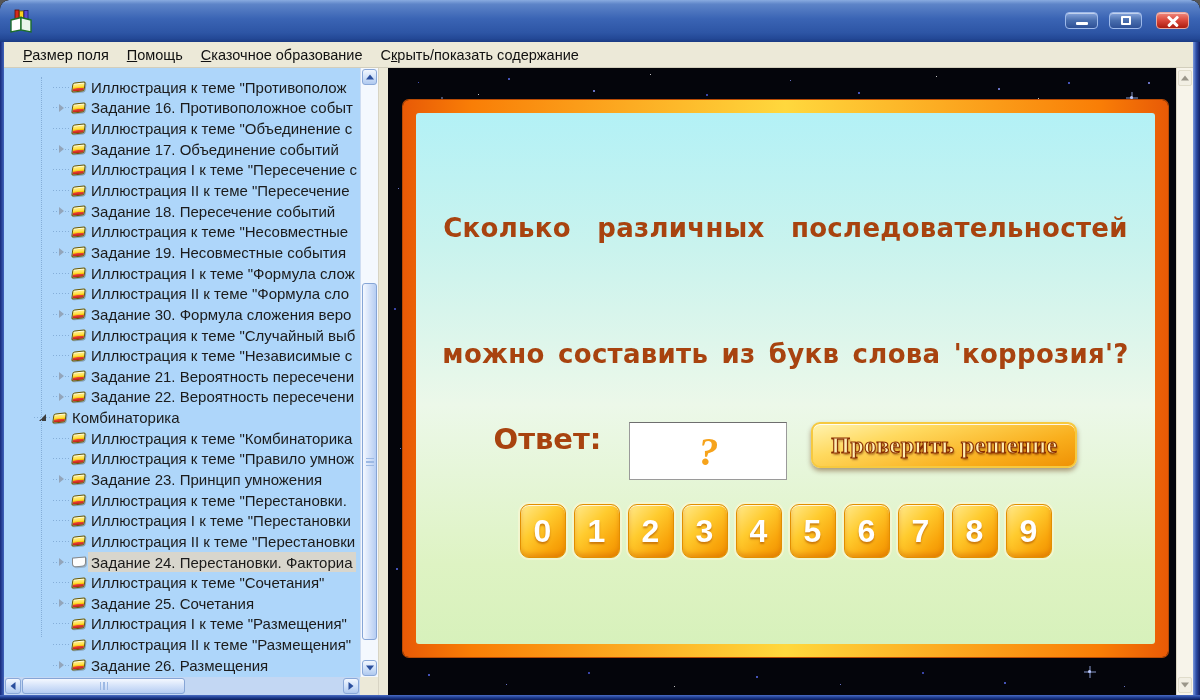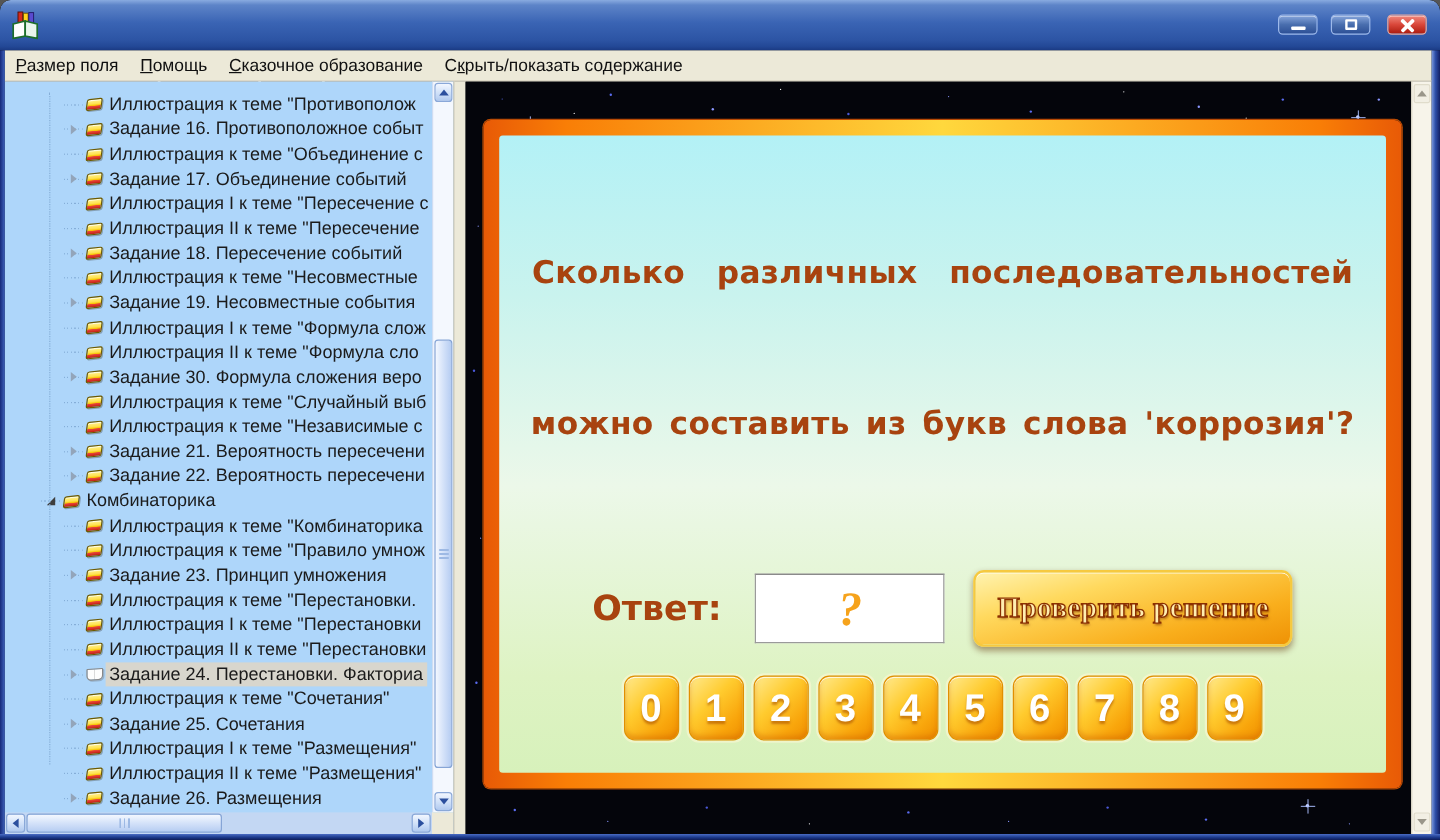--- a/index.html
+++ b/index.html
@@ -15,21 +15,21 @@
   .win-btn{position:absolute;top:12px;width:33px;height:17px;border-radius:4px;border:1px solid #9db9ea;
     background:linear-gradient(180deg,#87a6dc 0%,#496eae 50%,#2d5096 100%);box-shadow:inset 0 1px 0 rgba(255,255,255,.5);}
   .btn-min{right:102px;}.btn-max{right:58px;}
   .btn-close{right:11px;background:linear-gradient(180deg,#f0897d 0%,#d9473a 50%,#ac1c0f 100%);border-color:#e8a9a0;}
   .glyph-min{position:absolute;left:10px;bottom:3px;width:12px;height:3px;background:#fff;border-radius:1px;}
   .glyph-max{position:absolute;left:11px;top:3px;width:10px;height:9px;border:2px solid #fff;border-radius:1px;}
   .xbar{position:absolute;left:9px;top:7px;width:14px;height:2.6px;background:#fff;border-radius:1px;}
   .xbar.a{transform:rotate(45deg);}.xbar.b{transform:rotate(-45deg);}
   
   .menubar{position:absolute;left:4px;right:7px;top:42px;height:26px;background:#ece9d8;
-    border-bottom:1px solid #d2cebc;display:flex;align-items:center;padding-left:0;font-size:14.5px;color:#101010;}
+    border-bottom:1px solid #d2cebc;display:flex;align-items:center;padding-left:10px;font-size:14.5px;color:#101010;}
   .menu-item{padding:3px 9px;cursor:default;}
   .menu-item .key{text-decoration:underline;}
   
   .border-left{position:absolute;left:0;top:42px;width:4px;bottom:0;background:linear-gradient(90deg,#16297a,#3f63bc);}
   .border-right{position:absolute;right:0;top:42px;width:7px;bottom:0;background:linear-gradient(90deg,#7d9ade 0%,#2e4fa8 45%,#131f63 100%);}
   .border-bottom{position:absolute;left:0;right:0;bottom:0;height:5px;background:linear-gradient(180deg,#4a6cc4,#1c3a8c 55%,#0e1c58);}
   
   .tree-pane{position:absolute;left:4px;top:68px;width:374px;bottom:5px;background:#aed6fa;overflow:hidden;}
   .tree-rows{position:absolute;left:0;top:9px;right:18px;bottom:18px;overflow:hidden;}
   .tree-rows::before{content:"";position:absolute;left:37px;top:0;bottom:40px;border-left:1px dotted #85aed8;}
@@ -84,25 +84,25 @@
   .arr.gn{border-left:4px solid transparent;border-right:4px solid transparent;border-bottom:5px solid #9a968a;}
   .arr.gs{border-left:4px solid transparent;border-right:4px solid transparent;border-top:5px solid #9a968a;}
   
   .frame{position:absolute;left:15px;top:32px;width:765px;height:557px;border-radius:6px;padding:13px;
     background:linear-gradient(90deg,#e85a06 0%,#f97e06 9%,#ffd83d 50%,#f97e06 91%,#e85a06 100%);
     box-shadow:0 0 0 1px #b84a04;}
   .panel{width:100%;height:100%;border-radius:3px;display:flex;flex-direction:column;align-items:center;
     background:linear-gradient(180deg,#b3f1f6 0%,#c9f3ee 25%,#ecf8e9 55%,#def3c3 85%,#d7f1bb 100%);}
   .q1{margin-top:100px;font:bold 26px "DejaVu Sans",sans-serif;color:#a8430f;word-spacing:17px;letter-spacing:.3px;}
   .q2{margin-top:96px;font:bold 26px "DejaVu Sans",sans-serif;color:#a8430f;word-spacing:4px;letter-spacing:.3px;}
-  .answer-row{margin-top:106px;display:flex;align-items:center;}
+  .answer-row{margin-top:53px;display:flex;}
   .answer-label{font:bold 29px "DejaVu Sans",sans-serif;color:#a8430f;margin-right:28px;}
   .answer-input{width:158px;height:58px;border:1px solid #9a9a9a;border-top-color:#6e6e6e;background:#fff;
     text-align:center;font:bold italic 40px "Liberation Serif",serif;color:#f6a31c;margin-right:24px;outline:none;}
-  .check-btn{width:266px;height:64px;border-radius:9px;cursor:pointer;
+  .check-btn{width:266px;height:46px;border-radius:9px;cursor:pointer;
     border:2px solid #f6c93f;background:linear-gradient(165deg,#fff3b0 0%,#ffd95e 30%,#f9ae1c 72%,#ef9205 100%);
     box-shadow:0 3px 5px rgba(90,40,0,.45),inset 0 1px 0 rgba(255,255,255,.85);
     font:bold 24px "Liberation Serif",serif;color:#ffeeb0;-webkit-text-stroke:1.1px #8a2f00;
     text-shadow:1px 2px 2px rgba(110,40,0,.55);letter-spacing:.5px;}
   .digits{margin-top:24px;display:flex;gap:8px;}
   .digit{width:46px;height:54px;border-radius:9px;border:1px solid #e28f00;cursor:pointer;
     background:linear-gradient(135deg,#ffe98c 0%,#ffcb2e 40%,#f9a60c 75%,#ef8f00 100%);
     box-shadow:inset 0 1px 0 rgba(255,255,255,.75),inset 0 -3px 4px rgba(200,90,0,.35),0 0 0 2px rgba(255,248,214,.55);
     color:#fff;font:bold 32px "Liberation Sans",sans-serif;display:flex;align-items:center;justify-content:center;
     text-shadow:0 2px 2px rgba(170,80,0,.6);}

